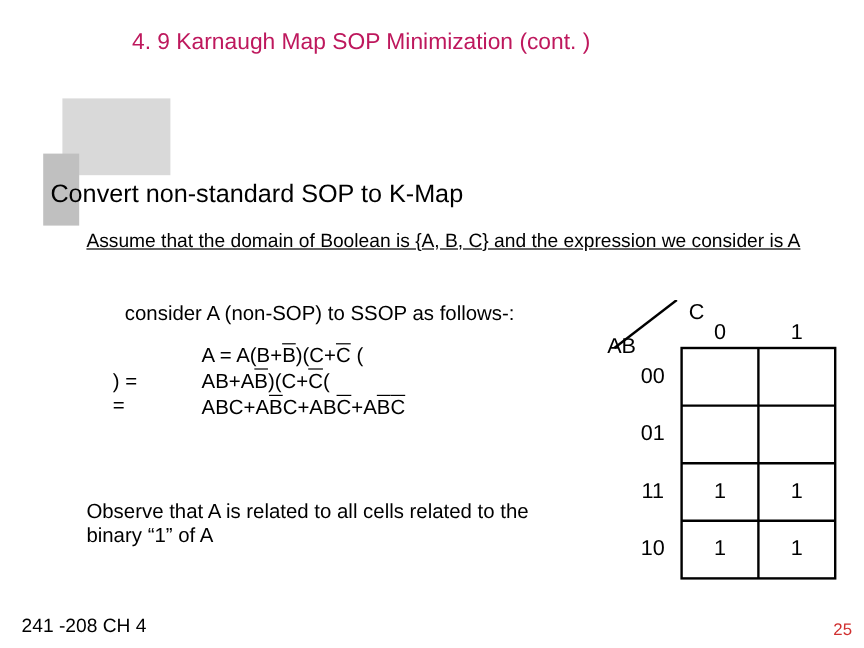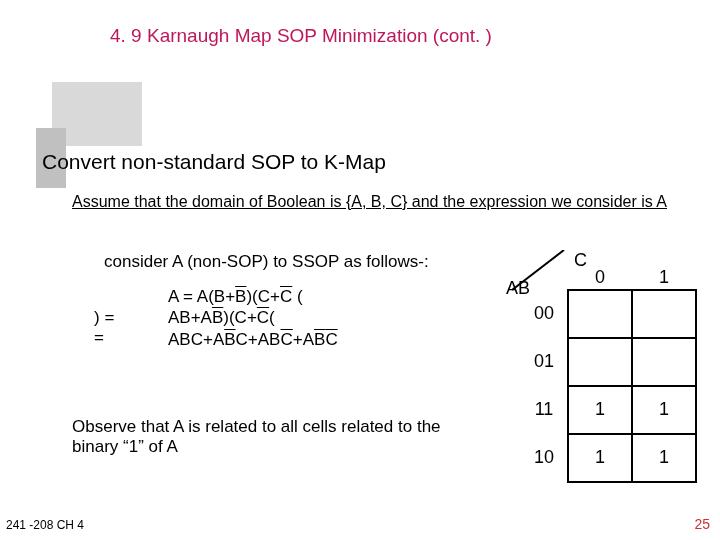--- a/index.html
+++ b/index.html
@@ -75,22 +75,22 @@
     position: absolute;
     left: 72px; top: 398px;
     width: 380px;
     font-size: 17px;
     line-height: 1.2;
     z-index: 1;
     margin-top: 19px;
   }
   .footer-left {
     position: absolute;
-    left: 6px; bottom: 8px;
-    font-size: 12px;
+    left: 18px; bottom: 8px;
+    font-size: 16px;
     color: #000;
   }
   .footer-right {
     position: absolute;
     right: 10px; bottom: 8px;
     font-size: 14px;
     color: #d03030;
     margin-left: 44px;
   }
   .kmap {

